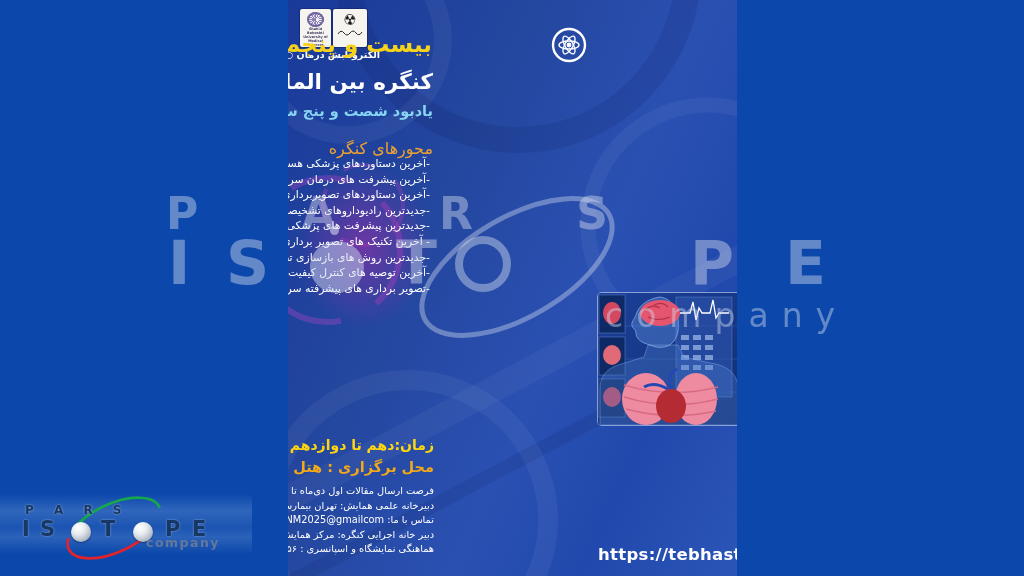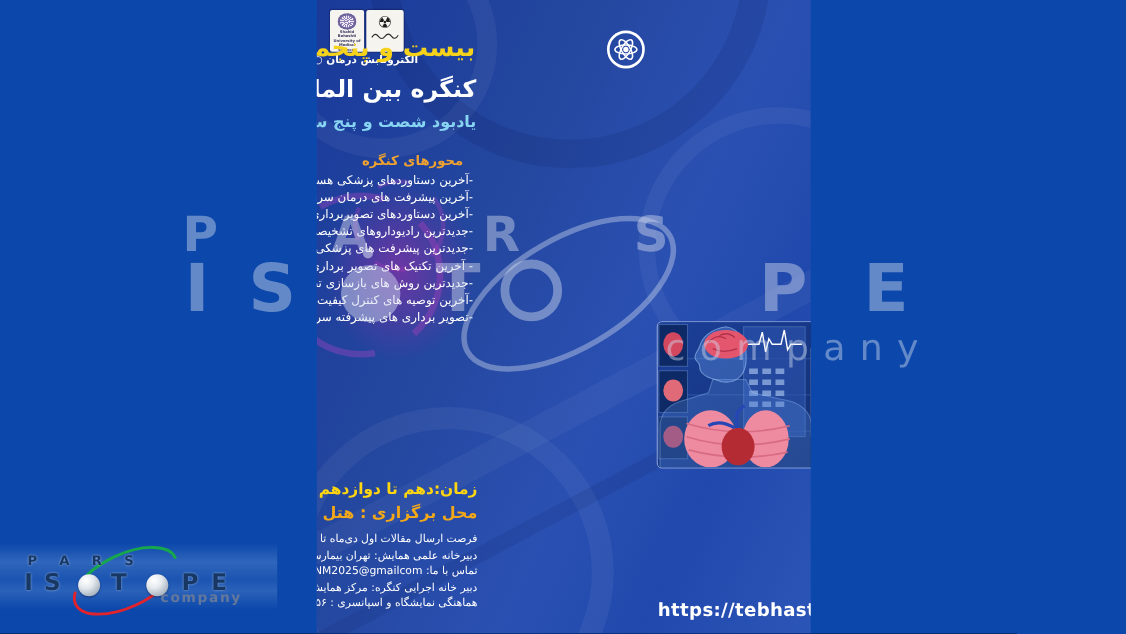--- a/index.html
+++ b/index.html
@@ -19,21 +19,21 @@
   .uni-emblem{width:17px;height:17px;border-radius:50%;
     background:repeating-conic-gradient(#8d81b5 0 12deg,#efecf5 12deg 24deg);
     box-shadow:inset 0 0 0 2px #6f639e;}
   .uni-line{font-size:3.4px;line-height:4px;color:#3a3560;font-weight:bold;text-align:center;}
   .soc-glyph{font-size:15px;line-height:17px;color:#1c1c1c;}
   .etd{color:#fff;font-weight:bold;font-size:9.5px;text-align:center;direction:rtl;white-space:nowrap;}
   .atom-badge{left:551px;top:27px;width:36px;height:36px;}
   .edition{right:305px;top:31px;color:#f6d21b;font-weight:bold;font-size:23px;direction:rtl;white-space:nowrap;}
   .congress-title{right:304px;top:69px;color:#ffffff;font-weight:bold;font-size:21.5px;direction:rtl;white-space:nowrap;}
   .congress-sub{right:304px;top:103px;color:#87d5f3;font-weight:bold;font-size:14.5px;direction:rtl;white-space:nowrap;}
-  .topics-head{right:316px;top:139px;color:#efa22f;font-weight:bold;font-size:12px;direction:rtl;}
+  .topics-head{right:304px;top:139px;color:#efa22f;font-weight:normal;font-size:16px;direction:rtl;}
   .topics{right:307px;top:156px;color:#ffffff;font-size:10.8px;line-height:15.6px;
     direction:rtl;text-align:right;white-space:nowrap;}
   .hero{left:310px;top:293px;width:427px;height:132px;border-radius:4px;overflow:hidden;
     box-shadow:0 0 0 1px rgba(220,230,245,.55);}
   .date-line{right:303px;top:437px;color:#ffd60f;font-weight:bold;font-size:14px;direction:rtl;white-space:nowrap;}
   .venue-line{right:303px;top:459px;color:#f2a818;font-weight:bold;font-size:14.5px;direction:rtl;white-space:nowrap;}
   .contact{right:303px;top:484px;color:#ffffff;font-size:9.8px;line-height:14.6px;
     direction:rtl;text-align:right;white-space:nowrap;}
   .website{left:310px;top:545px;color:#ffffff;font-weight:bold;font-size:16.5px;letter-spacing:.3px;}
 

